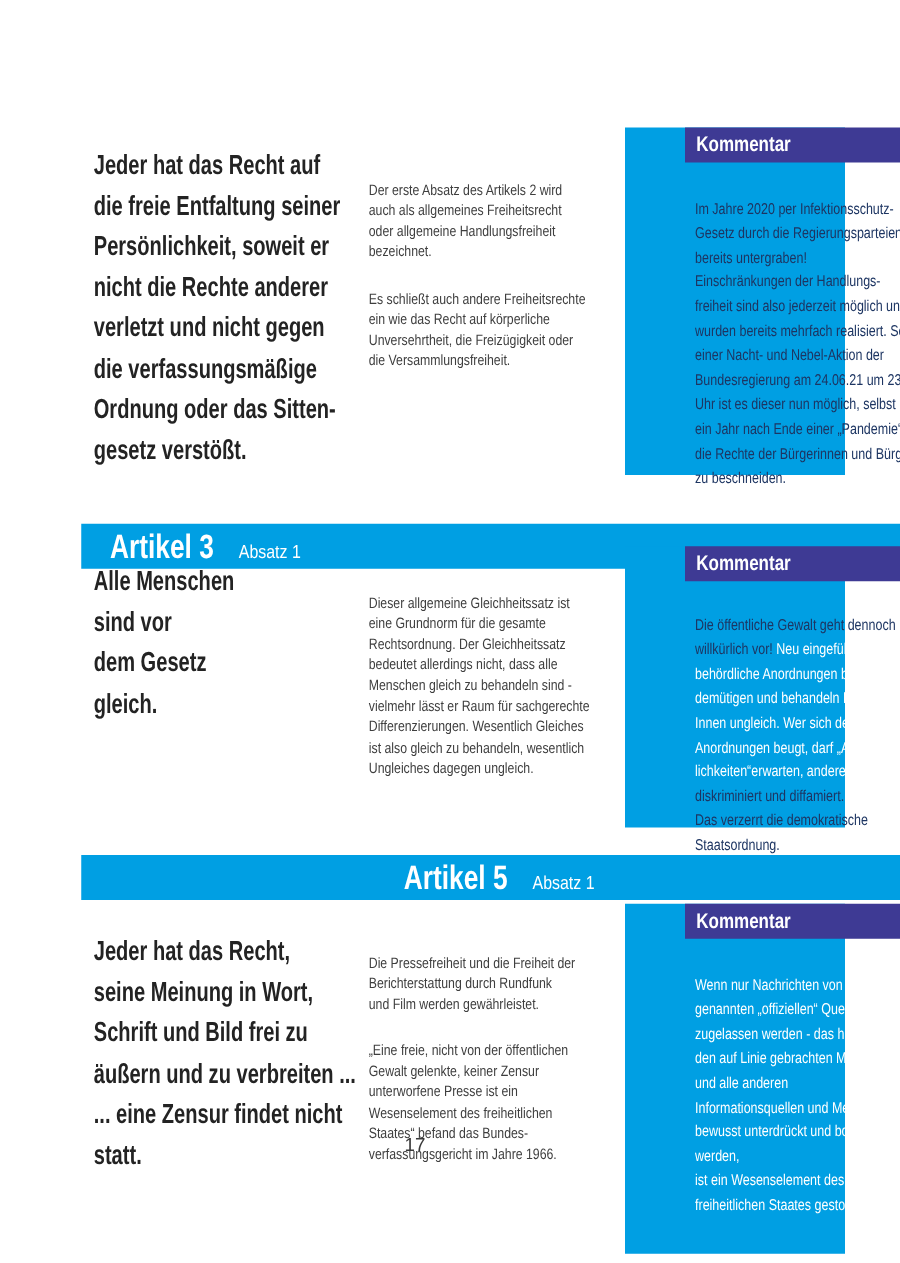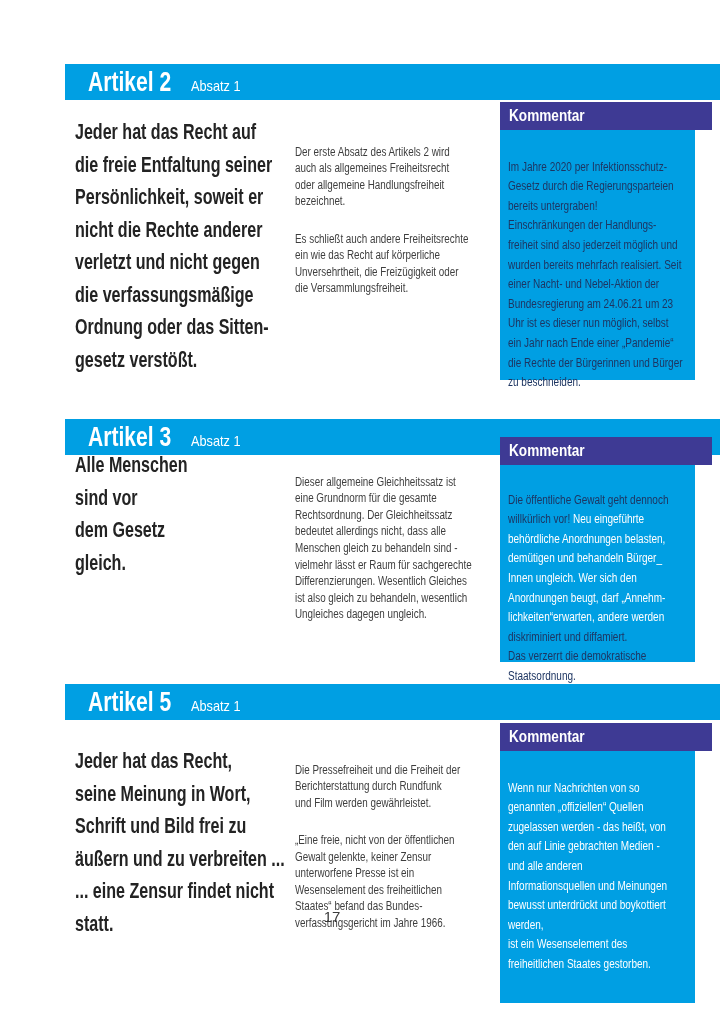--- a/index.html
+++ b/index.html
@@ -8,21 +8,21 @@
     position: relative; width: 720px; height: 1010px;
     background: #ffffff; overflow: hidden;
     font-family: "Liberation Sans", sans-serif;
   }
   
   .bar {
     position: absolute; left: 65px; width: 655px; height: 36px;
     background: var(--c-cyan, #009fe3);
     line-height: 36px; padding-left: 23px; white-space: nowrap;
   }
-  .bar1 { top: 64px; } .bar2 { top: 419px; } .bar3 { top: 684px; }
+  .bar1 { top: 64px; } .bar2 { top: 419px; } .bar3 { top: 684px; text-align: center; }
   .artikel-title {
     display: inline-block; color: #fff; font-size: 27px; font-weight: bold;
     transform: scaleX(.78); transform-origin: 0 0;
   }
   .absatz {
     display: inline-block; color: #fff; font-size: 15px;
     transform: scaleX(.85); transform-origin: 0 0; margin-left: -8px;
   }
   
   .law {
@@ -34,21 +34,21 @@
   .law1 { top: 116px; } .law2 { top: 449px; } .law3 { top: 745px; }
   
   .expl {
     position: absolute; left: 295px; width: 242px;
     font-size: 12px; line-height: 16.6px; color: var(--c-body, #3e3e3e);
     white-space: pre-line; transform: scaleX(.82); transform-origin: 0 0;
   }
   .expl p + p { margin-top: 4px; }
   .expl1 { top: 127px; } .expl2 { top: 457px; } .expl3 { top: 745px; }
   
-  .kbox { position: absolute; left: 500px; width: 195px; background: var(--c-cyan, #009fe3); }
+  .kbox { position: absolute; left: 500px; width: 176px; background: var(--c-cyan, #009fe3); padding-left: 48px; }
   .kbox1 { top: 102px; height: 278px; }
   .kbox2 { top: 437px; height: 225px; }
   .kbox3 { top: 723px; height: 280px; }
   .khead {
     height: 28px; width: 212px; background: var(--c-purple, #3e3a94);
     line-height: 28px; padding-left: 9px;
   }
   .khead-label {
     display: inline-block; color: #fff; font-size: 17px; font-weight: bold;
     transform: scaleX(.8); transform-origin: 0 0;
@@ -65,24 +65,20 @@
   .pagenum {
     position: absolute; left: 0; top: 908px; width: 664px;
     text-align: center; font-size: 15px; color: #3a3a3a;
   }
 </style>
 </head>
 <body>
 
 <div class="page">
 
-  <div class="bar bar1">
-    <span class="artikel-title">Artikel 2</span>
-    <span class="absatz">Absatz 1</span>
-  </div>
   <div class="law law1">Jeder hat das Recht auf
 die freie Entfaltung seiner
 Persönlichkeit, soweit er
 nicht die Rechte anderer
 verletzt und nicht gegen
 die verfassungsmäßige
 Ordnung oder das Sitten-
 gesetz verstößt.</div>
   <div class="expl expl1">
     <p>Der erste Absatz des Artikels 2 wird

